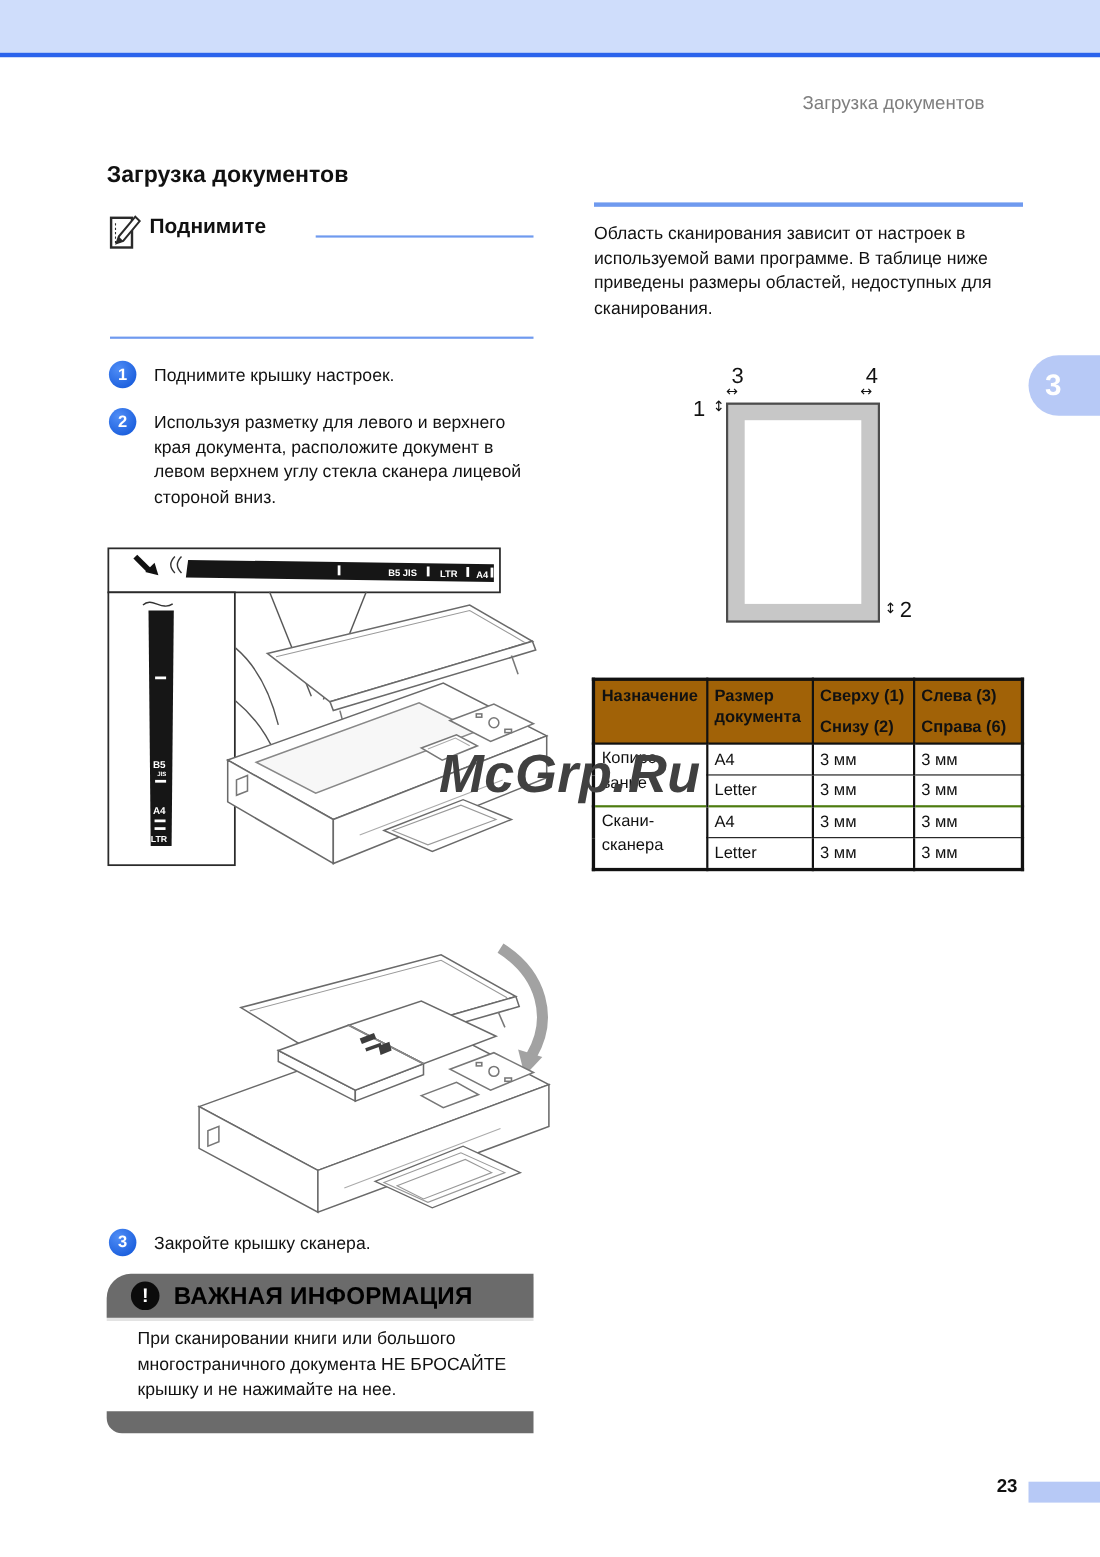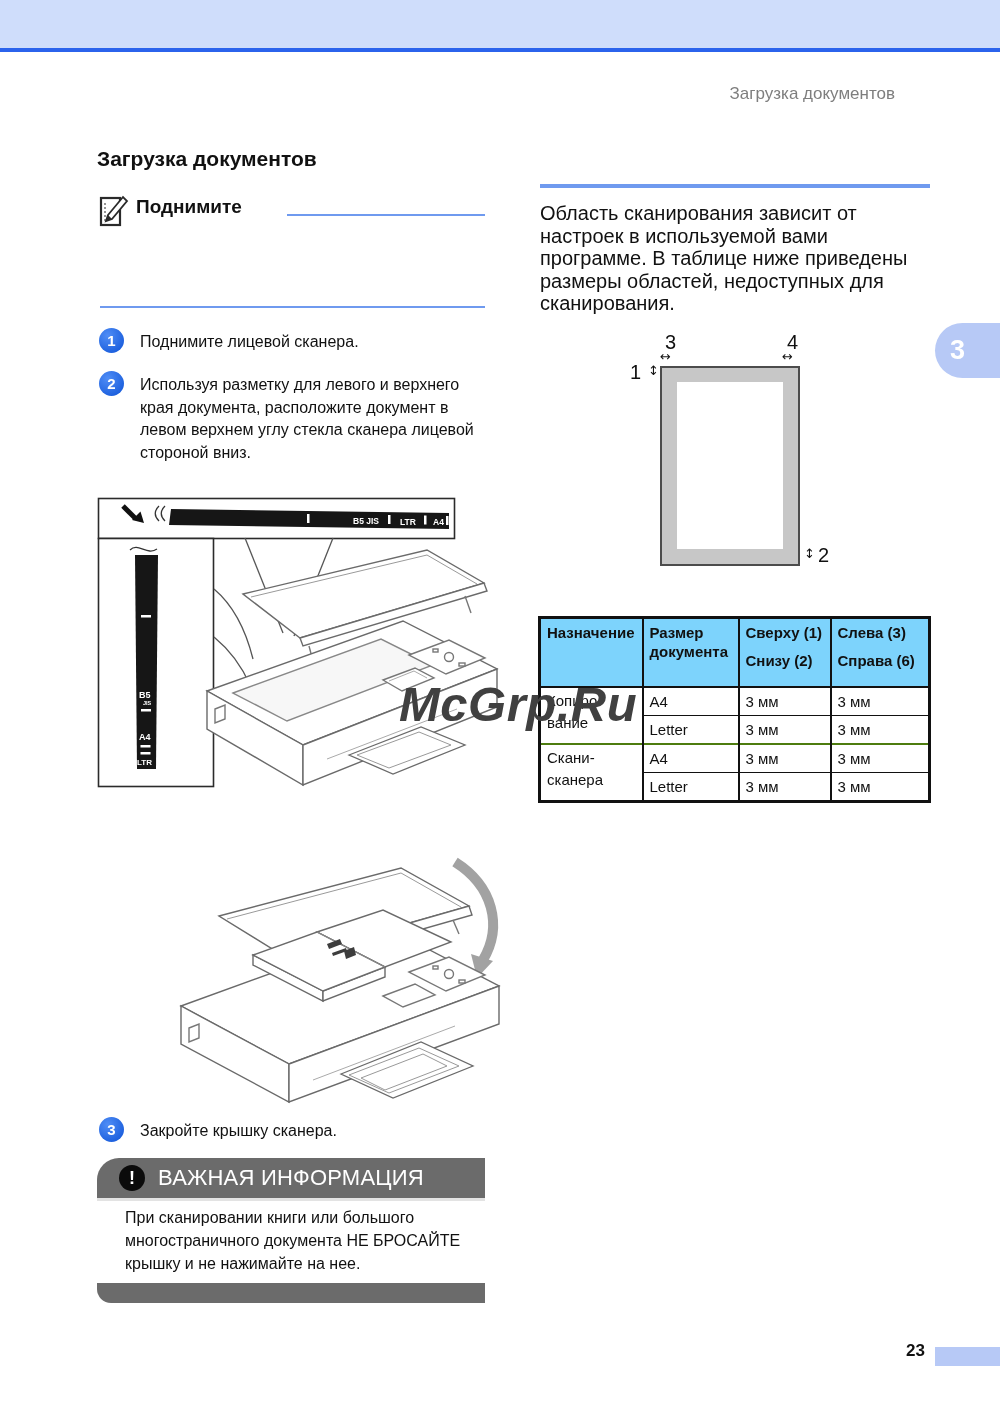--- a/index.html
+++ b/index.html
@@ -33,46 +33,46 @@
 
   
   .illus1{position:absolute;left:97px;top:497px;width:414px;height:292px;}
   .illus2{position:absolute;left:103px;top:828px;width:412px;height:288px;}
 
   
   .imp-bar{position:absolute;left:97px;top:1158px;width:388px;height:40px;background:#6b6b6b;
     border-radius:22px 0 0 0;display:flex;align-items:center;box-shadow:0 3px 0 #e3e3e3;}
   .imp-icon{width:26px;height:26px;border-radius:50%;background:#0b0b0b;color:#fff;margin-left:22px;
     display:flex;align-items:center;justify-content:center;font-size:18px;font-weight:bold;}
-  .imp-title{color:#ffffff;font-size:22px;font-weight:normal;margin-left:13px;letter-spacing:0.2px;}
+  .imp-title{color:#000000;font-size:22px;font-weight:bold;margin-left:13px;letter-spacing:0.2px;}
   .imp-body{position:absolute;left:125px;top:1206px;width:375px;font-size:16px;line-height:23px;}
   .imp-bottom{position:absolute;left:97px;top:1283px;width:388px;height:20px;background:#6b6b6b;border-radius:0 0 0 14px;}
 
   
-  .intro{position:absolute;left:540px;top:202px;width:395px;font-size:20px;line-height:22.5px;}
+  .intro{position:absolute;left:540px;top:202px;width:395px;font-size:16px;line-height:22.5px;}
 
   
   .diag-outer{position:absolute;left:660px;top:366px;width:140px;height:200px;background:#c7c7c7;border:2px solid #4c4c4c;box-sizing:border-box;}
   .diag-inner{position:absolute;left:677px;top:382px;width:106px;height:167px;background:#fff;}
   .diag-num{position:absolute;font-size:20px;color:#111;}
   .diag-arrow{position:absolute;font-size:13px;color:#111;font-family:"DejaVu Sans",sans-serif;}
   #dn3{left:665px;top:331px;} #da3{left:660px;top:349px;}
   #dn4{left:787px;top:331px;} #da4{left:782px;top:349px;}
   #dn1{left:630px;top:361px;} #da1{left:648px;top:363px;}
   #dn2{left:818px;top:544px;} #da2{left:804px;top:546px;}
 
   
   .chapter-tab{position:absolute;left:935px;top:323px;width:65px;height:55px;background:#b7c9f6;
     border-radius:28px 0 0 28px;color:#fff;font-size:27px;font-weight:bold;display:flex;align-items:center;padding-left:15px;box-sizing:border-box;}
   .page-num{position:absolute;top:1341px;right:75px;font-size:17px;font-weight:bold;}
   .footer-bar{position:absolute;left:935px;top:1347px;width:65px;height:19px;background:#b7c9f6;}
 
   
   .scan-table{position:absolute;left:538px;top:616px;border-collapse:collapse;border:3px solid #111;font-size:15px;}
-  .scan-table th{background:#7dd3fc;border:2px solid #111;text-align:left;padding:4px 6px 16px 6px;font-size:15px;vertical-align:top;}
+  .scan-table th{background:#a16207;border:2px solid #111;text-align:left;padding:4px 6px 5px 6px;font-size:15px;vertical-align:top;}
   .scan-table th span{display:block;line-height:19px;}
   .scan-table th.sp .l2{margin-top:9px;}
   .scan-table td{border-left:2px solid #111;border-right:2px solid #111;border-top:1px solid #111;
     padding:1px 6px;height:25px;line-height:23px;vertical-align:middle;}
   .scan-table tr.grp td{border-top:2px solid #4d7c0f;}
   .scan-table td.name{vertical-align:top;line-height:22px;padding-top:2px;}
   .scan-table td.name span{display:block;}
 
   
   .watermark{position:absolute;left:399px;top:676px;font-size:49px;font-weight:bold;font-style:italic;
@@ -96,21 +96,21 @@
       <line x1="7" y1="10" x2="7" y2="28" stroke="#2a2a2a" stroke-width="1" stroke-dasharray="2,2"></line>
       <polygon points="10,22 25,4 29,8 14,26 8,28" fill="#fff" stroke="#2a2a2a" stroke-width="1.8"></polygon>
       <polygon points="8,28 10,22 14,26" fill="#2a2a2a"></polygon>
     </svg>
   </span>
   <div class="note-title">Поднимите</div>
   <div class="note-line-top"></div>
   <div class="note-line-bottom"></div>
 
   <div class="step-circle" id="step1-c">1</div>
-  <div class="step-text" id="step1-t">Поднимите лицевой сканера.</div>
+  <div class="step-text" id="step1-t">Поднимите крышку настроек.</div>
 
   <div class="step-circle" id="step2-c">2</div>
   <div class="step-text" id="step2-t">Используя разметку для левого и верхнего края документа, расположите документ в левом верхнем углу стекла сканера лицевой стороной вниз.</div>
 
   <div class="illus1">
     <svg width="414" height="292" viewBox="0 0 414 292">
 
       <rect x="1.5" y="1.5" width="356" height="40" fill="#fff" stroke="#2b2b2b" stroke-width="1.6"></rect>
       <rect x="1.5" y="41.5" width="115" height="248" fill="#fff" stroke="#2b2b2b" stroke-width="1.6"></rect>
 

